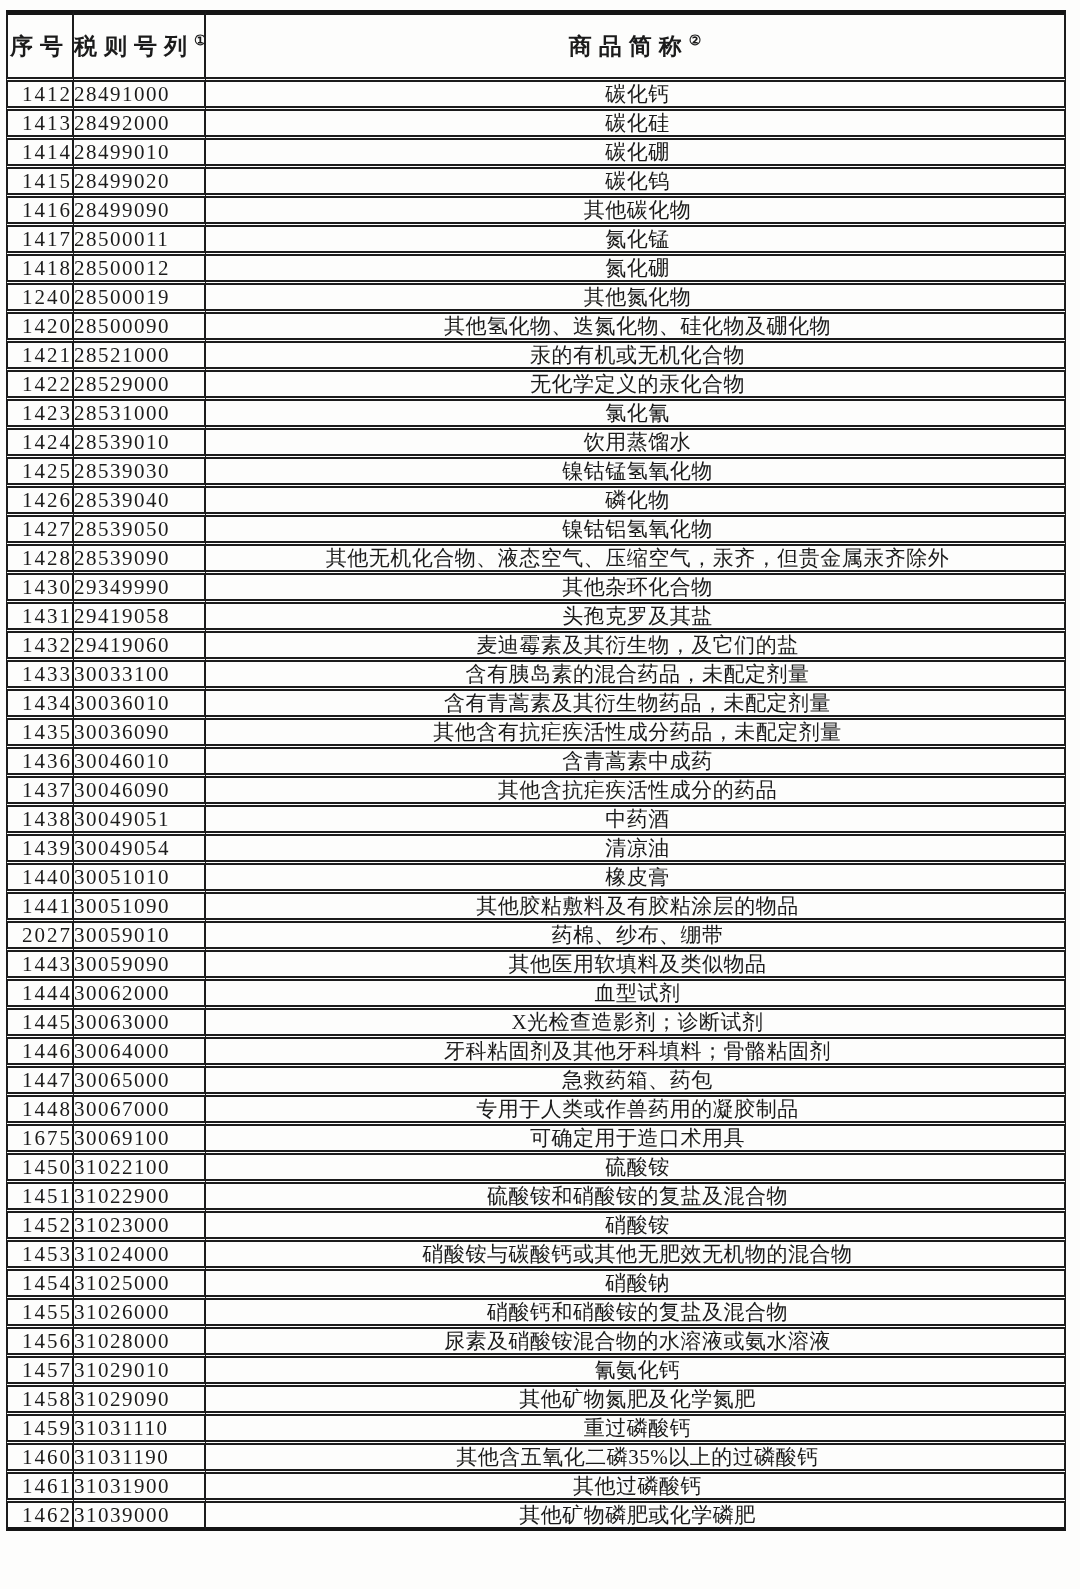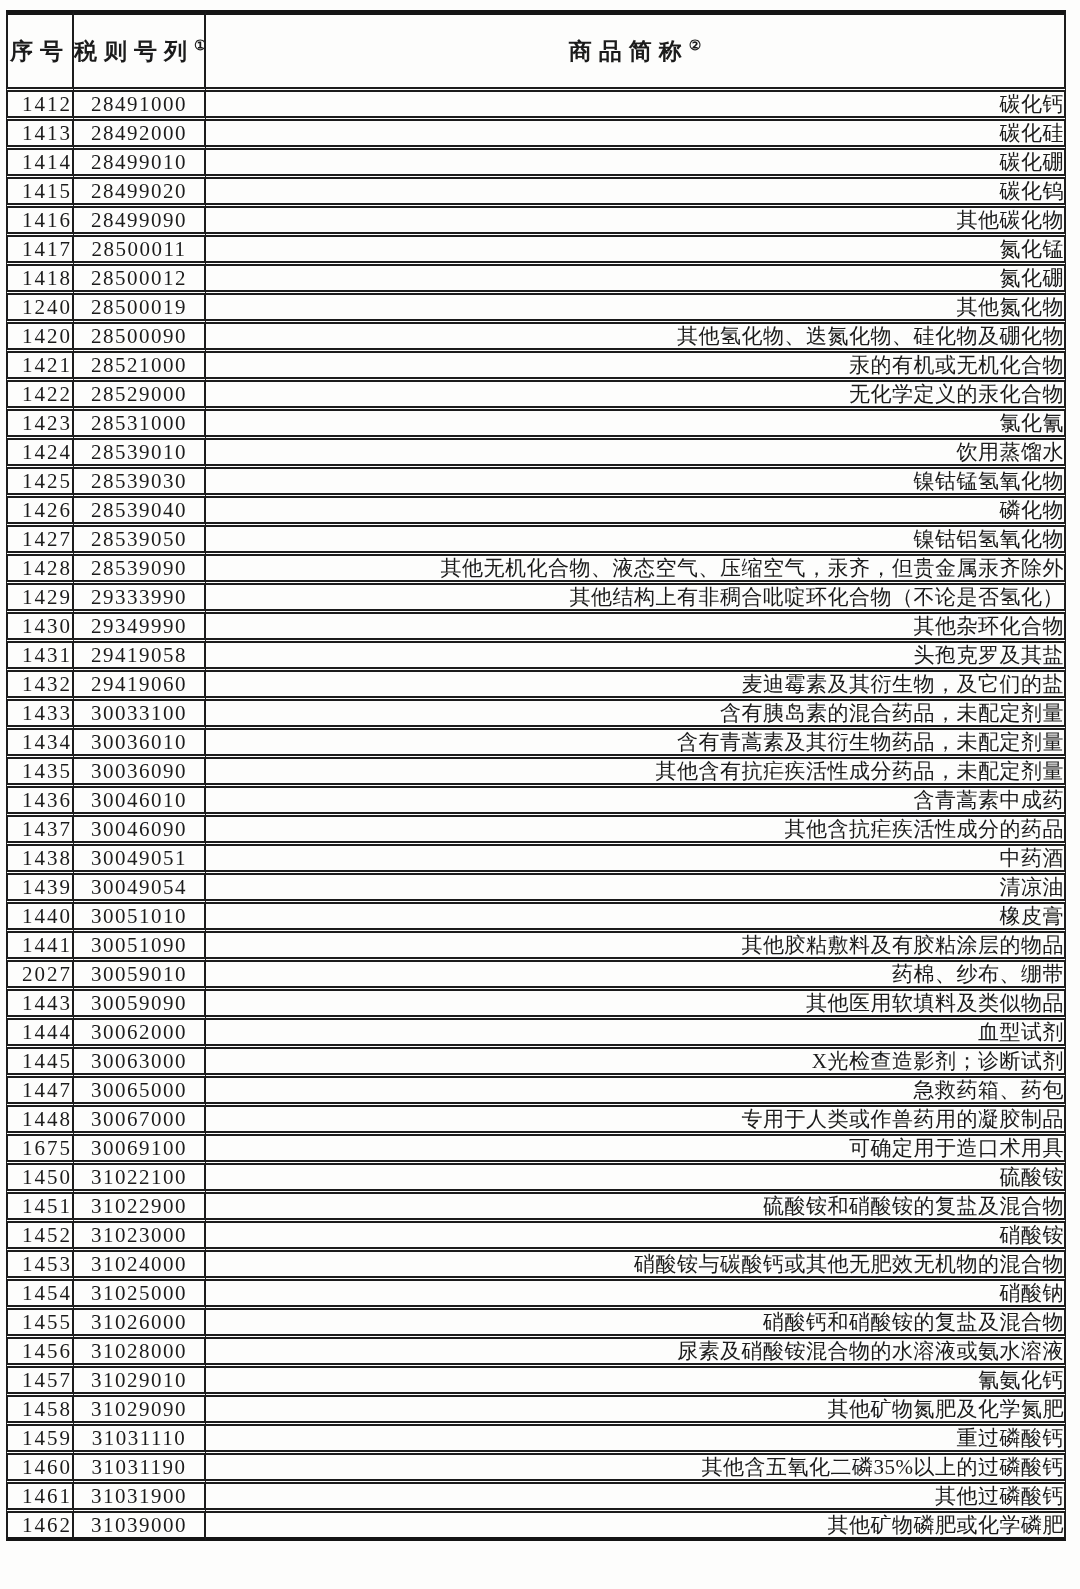--- a/index.html
+++ b/index.html
@@ -35,21 +35,21 @@
     padding: 0;
     vertical-align: middle;
     overflow: hidden;
     white-space: nowrap;
   }
   th:first-child, td:first-child { border-left: 2px solid #1c1c1c; }
 
   thead th {
     border-top: 5px solid #151515;
     border-bottom: 5px double #1c1c1c;
-    height: 82px;
+    height: 72px;
     font-size: 23px;
     font-weight: bold;
     text-align: center;
     letter-spacing: 7px;
     line-height: 1;
   }
   thead th sup {
     font-size: 14px;
     letter-spacing: 0;
     vertical-align: super;
@@ -62,25 +62,25 @@
     font-size: 21px;
     line-height: 24px;
   }
   tbody tr:last-child td { border-bottom: 4px solid #151515; }
 
   td.cell-index {
     text-align: right;
     letter-spacing: 2px;
   }
   td.cell-code {
+    text-align: left;
+    letter-spacing: 1.5px;
+  }
+  td.cell-name {
     text-align: center;
-    letter-spacing: 1.5px;
-  }
-  td.cell-name {
-    text-align: right;
     padding-left: 5px;
     letter-spacing: 0.5px;
   }
 </style>
 </head>
 <body>
 
 <div class="doc-page">
   <table class="tariff-table">
     <colgroup>
@@ -181,25 +181,20 @@
           <td class="cell-index">1427</td>
           <td class="cell-code">28539050</td>
           <td class="cell-name">镍钴铝氢氧化物</td>
         </tr>
         <tr>
           <td class="cell-index">1428</td>
           <td class="cell-code">28539090</td>
           <td class="cell-name">其他无机化合物、液态空气、压缩空气，汞齐，但贵金属汞齐除外</td>
         </tr>
         <tr>
-          <td class="cell-index">1429</td>
-          <td class="cell-code">29333990</td>
-          <td class="cell-name">其他结构上有非稠合吡啶环化合物（不论是否氢化）</td>
-        </tr>
-        <tr>
           <td class="cell-index">1430</td>
           <td class="cell-code">29349990</td>
           <td class="cell-name">其他杂环化合物</td>
         </tr>
         <tr>
           <td class="cell-index">1431</td>
           <td class="cell-code">29419058</td>
           <td class="cell-name">头孢克罗及其盐</td>
         </tr>
         <tr>
@@ -266,20 +261,25 @@
           <td class="cell-index">1444</td>
           <td class="cell-code">30062000</td>
           <td class="cell-name">血型试剂</td>
         </tr>
         <tr>
           <td class="cell-index">1445</td>
           <td class="cell-code">30063000</td>
           <td class="cell-name">X光检查造影剂；诊断试剂</td>
         </tr>
         <tr>
+          <td class="cell-index">1446</td>
+          <td class="cell-code">30064000</td>
+          <td class="cell-name">牙科粘固剂及其他牙科填料；骨骼粘固剂</td>
+        </tr>
+        <tr>
           <td class="cell-index">1447</td>
           <td class="cell-code">30065000</td>
           <td class="cell-name">急救药箱、药包</td>
         </tr>
         <tr>
           <td class="cell-index">1448</td>
           <td class="cell-code">30067000</td>
           <td class="cell-name">专用于人类或作兽药用的凝胶制品</td>
         </tr>
         <tr>

